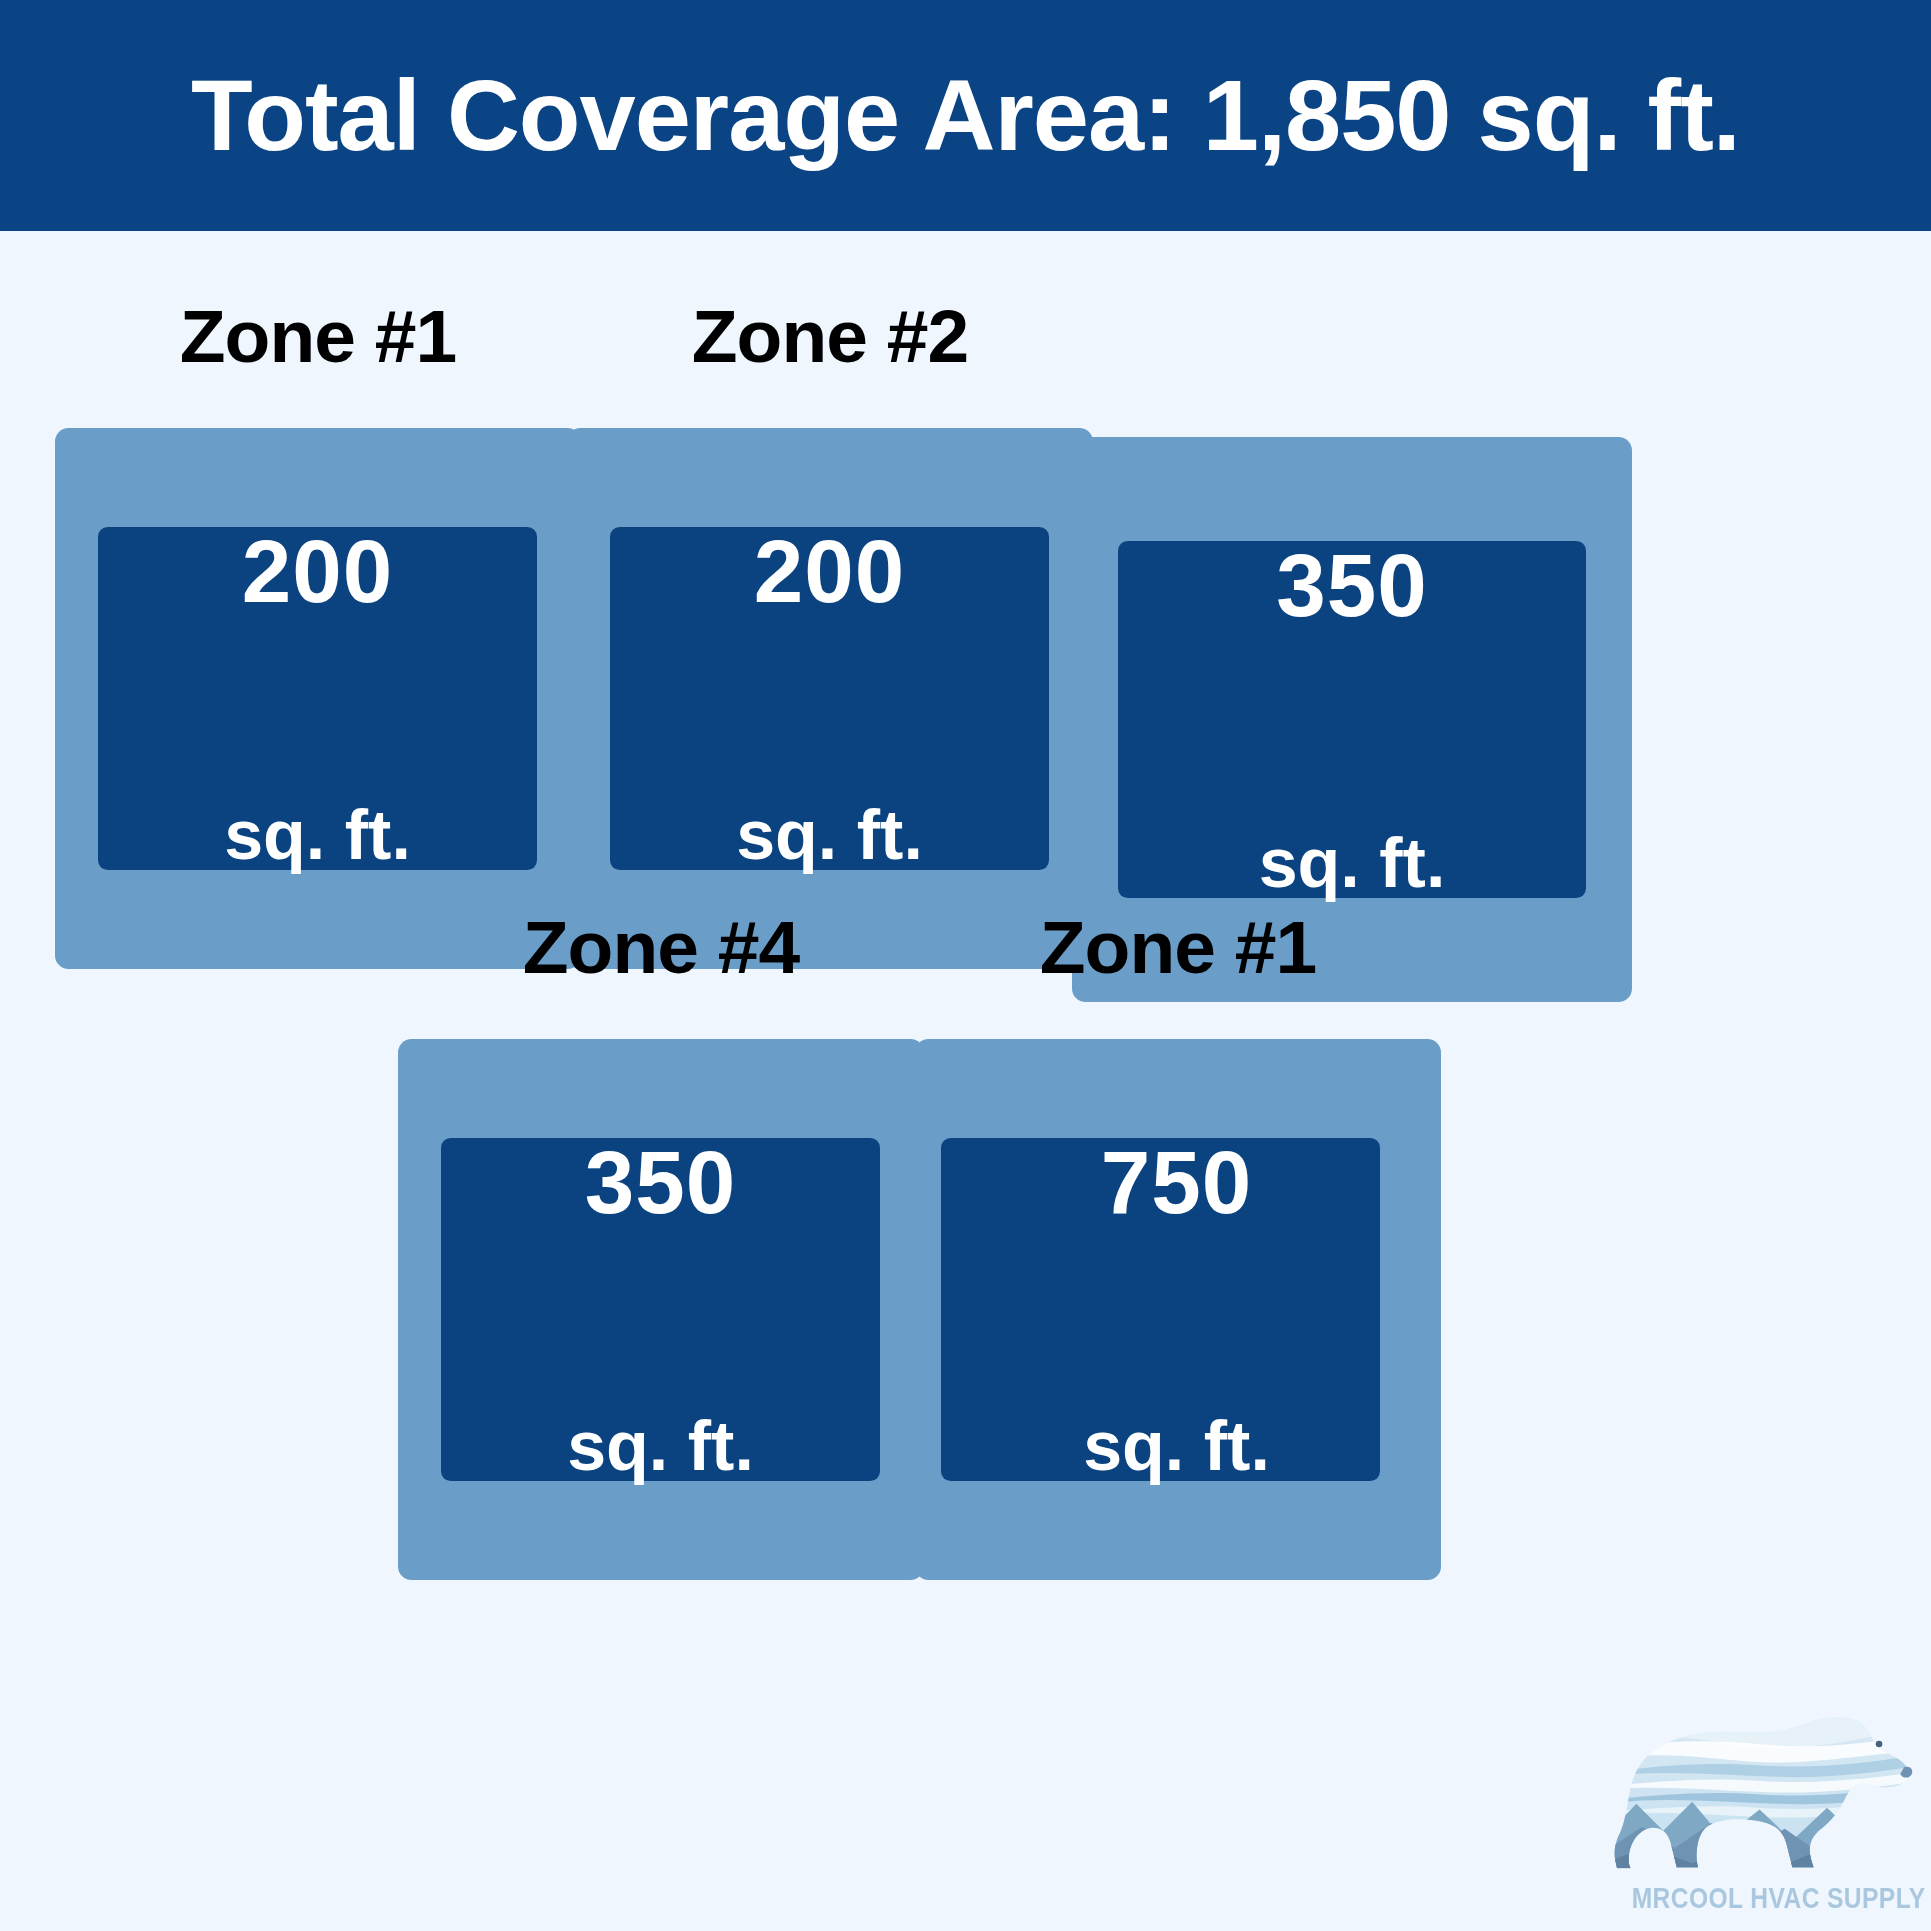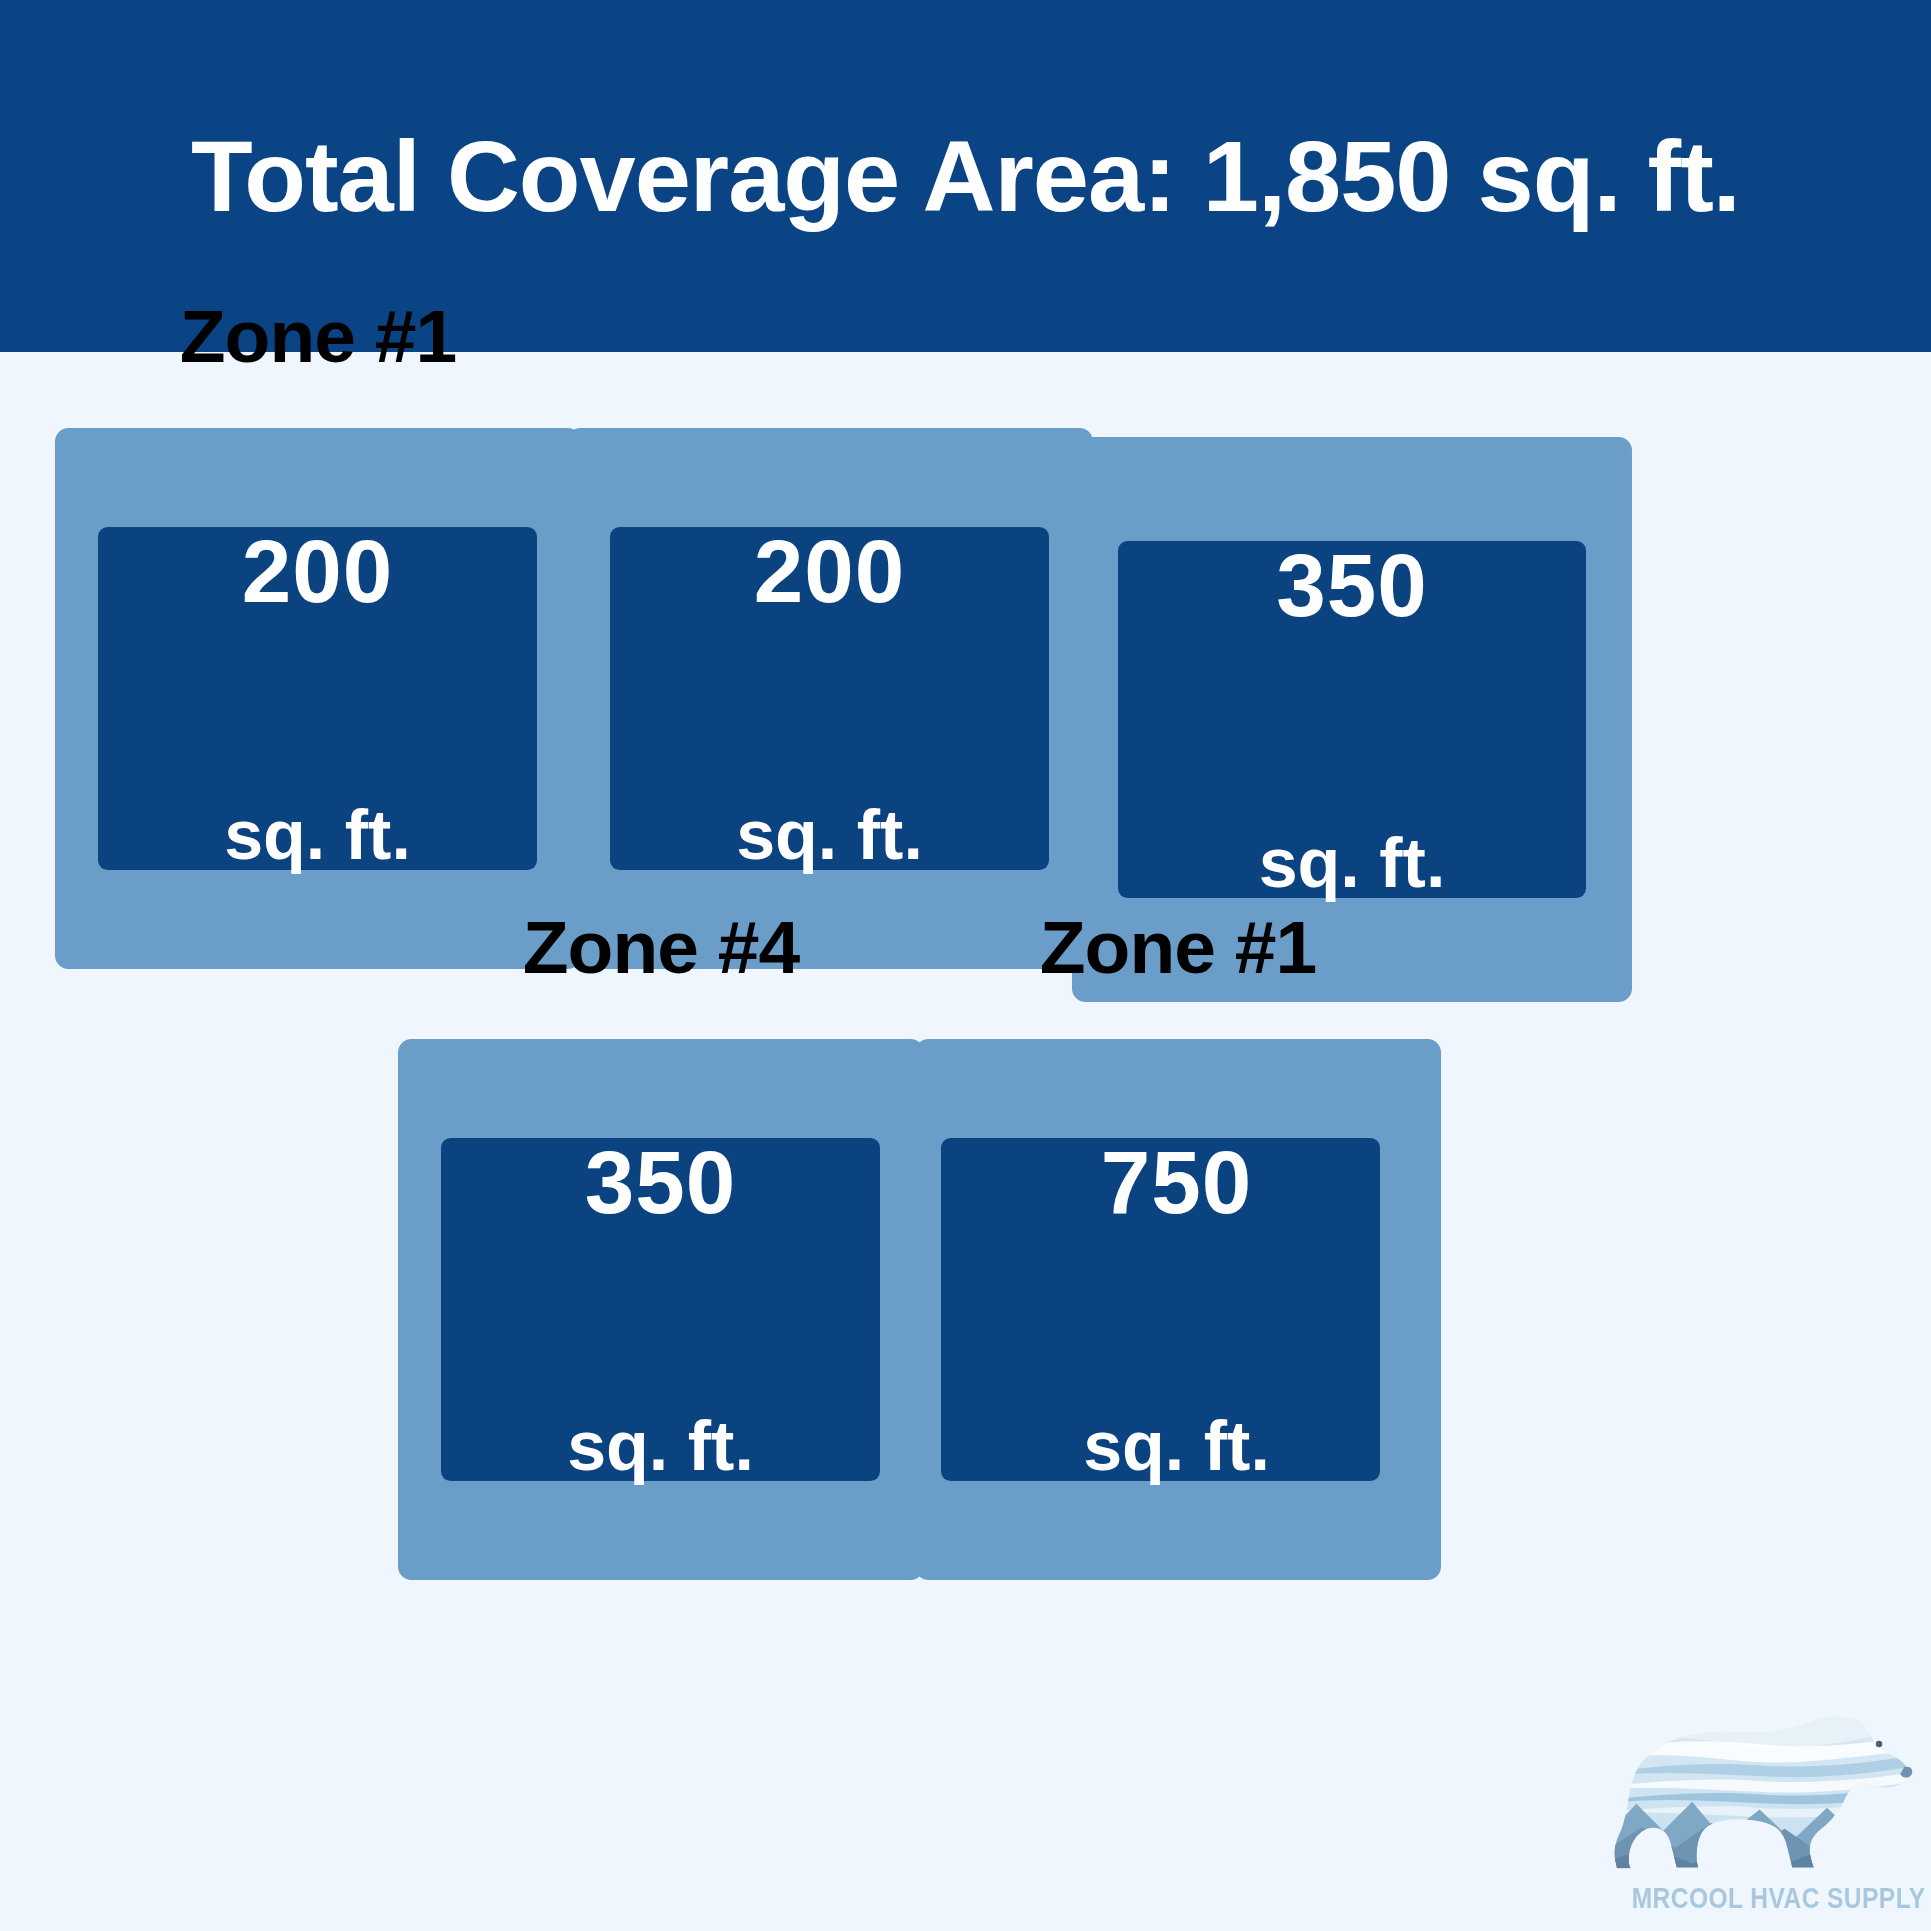--- a/index.html
+++ b/index.html
@@ -15,21 +15,21 @@
     font-family: "Liberation Sans", sans-serif;
     position: relative;
   }
 
   
   .header-banner {
     position: absolute;
     left: 0;
     top: 0;
     width: 1931px;
-    height: 352px;
+    height: 231px;
     background: #0A4485;
     display: flex;
     align-items: center;
     justify-content: center;
   }
 
   .header-title {
     color: #FFFFFF;
     font-family: "Liberation Sans", sans-serif;
     font-size: 101px;
@@ -148,20 +148,21 @@
     <div class="zone-label" style="top:21px;">Zone #1</div>
     <div class="outer-box" style="left:0px; top:150px; width:526px; height:541px;">
       <div class="inner-box" style="left:43px; top:99px; width:439px; height:343px;">
         <div class="inner-value">200</div>
         <div class="inner-unit">sq. ft.</div>
       </div>
     </div>
   </div>
 
   <div class="zone-card" style="left:567px; top:0px; width:526px; height:787px;">
+    <div class="zone-label" style="top:21px;">Zone #2</div>
     <div class="outer-box" style="left:0px; top:150px; width:526px; height:541px;">
       <div class="inner-box" style="left:43px; top:99px; width:439px; height:343px;">
         <div class="inner-value">200</div>
         <div class="inner-unit">sq. ft.</div>
       </div>
     </div>
   </div>
 
   <div class="zone-card" style="left:1072px; top:0px; width:560px; height:801px;">
     <div class="outer-box" style="left:0px; top:159px; width:560px; height:565px;">

